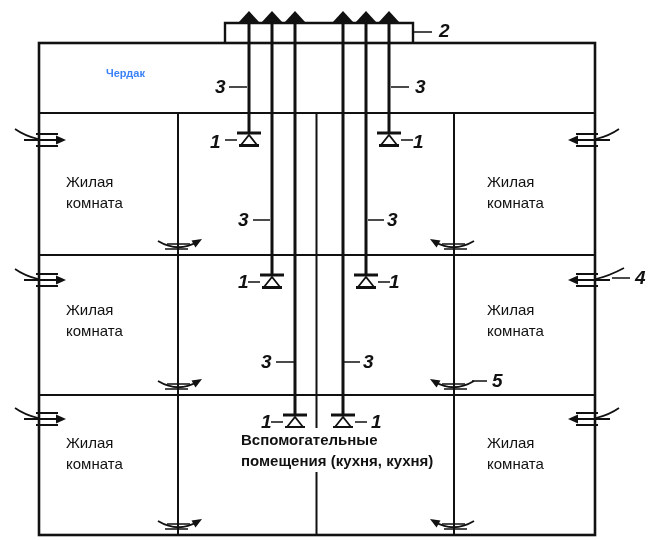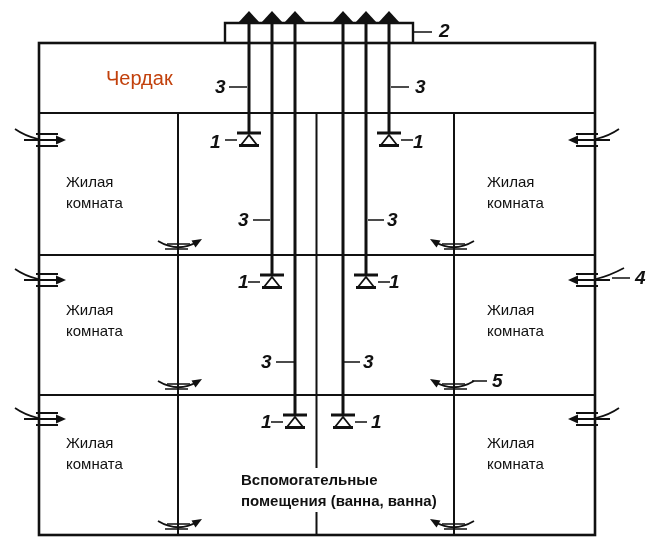--- a/index.html
+++ b/index.html
@@ -2,21 +2,21 @@
 <html><head>
 <meta charset="utf-8">
 <style>
   html,body{margin:0;padding:0;background:#fff}
   .stage{position:relative;width:657px;height:540px;background:#fff;
          font-family:"Liberation Sans",sans-serif;color:#111;overflow:hidden}
   .stage svg{position:absolute;left:0;top:0}
   .num{position:absolute;width:26px;text-align:center;
        font:italic 700 19px "Liberation Sans",sans-serif;color:#111;letter-spacing:-.5px}
   .room{position:absolute;font-size:15px;line-height:21px;font-weight:400;color:#111;white-space:nowrap}
-  .attic{position:absolute;font-size:20px;font-weight:400;color:#c2410c;white-space:nowrap}
+  .attic{position:absolute;font-size:11px;font-weight:700;color:#3b82f6;white-space:nowrap}
   .aux{position:absolute;font-size:15px;line-height:21px;font-weight:600;color:#111;
        background:#fff;white-space:nowrap;padding:1px 3px}
 </style>
 </head>
 <body>
 
 <div class="stage">
 
   <svg width="657" height="540" viewBox="0 0 657 540">
 
@@ -175,23 +175,23 @@
   </div>
   <div class="room" style="left:66px;top:432px">
     <div>Жилая</div>
     <div>комната</div>
   </div>
   <div class="room" style="left:487px;top:432px">
     <div>Жилая</div>
     <div>комната</div>
   </div>
 
-  <div class="aux" style="left:238px;top:468px">
+  <div class="aux" style="left:238px;top:428px">
     <div>Вспомогательные</div>
-    <div>помещения (ванна, ванна)</div>
+    <div>помещения (кухня, кухня)</div>
   </div>
 
   <div class="num" style="left:202px;top:131px">1</div>
   <div class="num" style="left:405px;top:131px">1</div>
   <div class="num" style="left:230px;top:271px">1</div>
   <div class="num" style="left:381px;top:271px">1</div>
   <div class="num" style="left:253px;top:411px">1</div>
   <div class="num" style="left:363px;top:411px">1</div>
 
   <div class="num" style="left:431px;top:20px">2</div>

